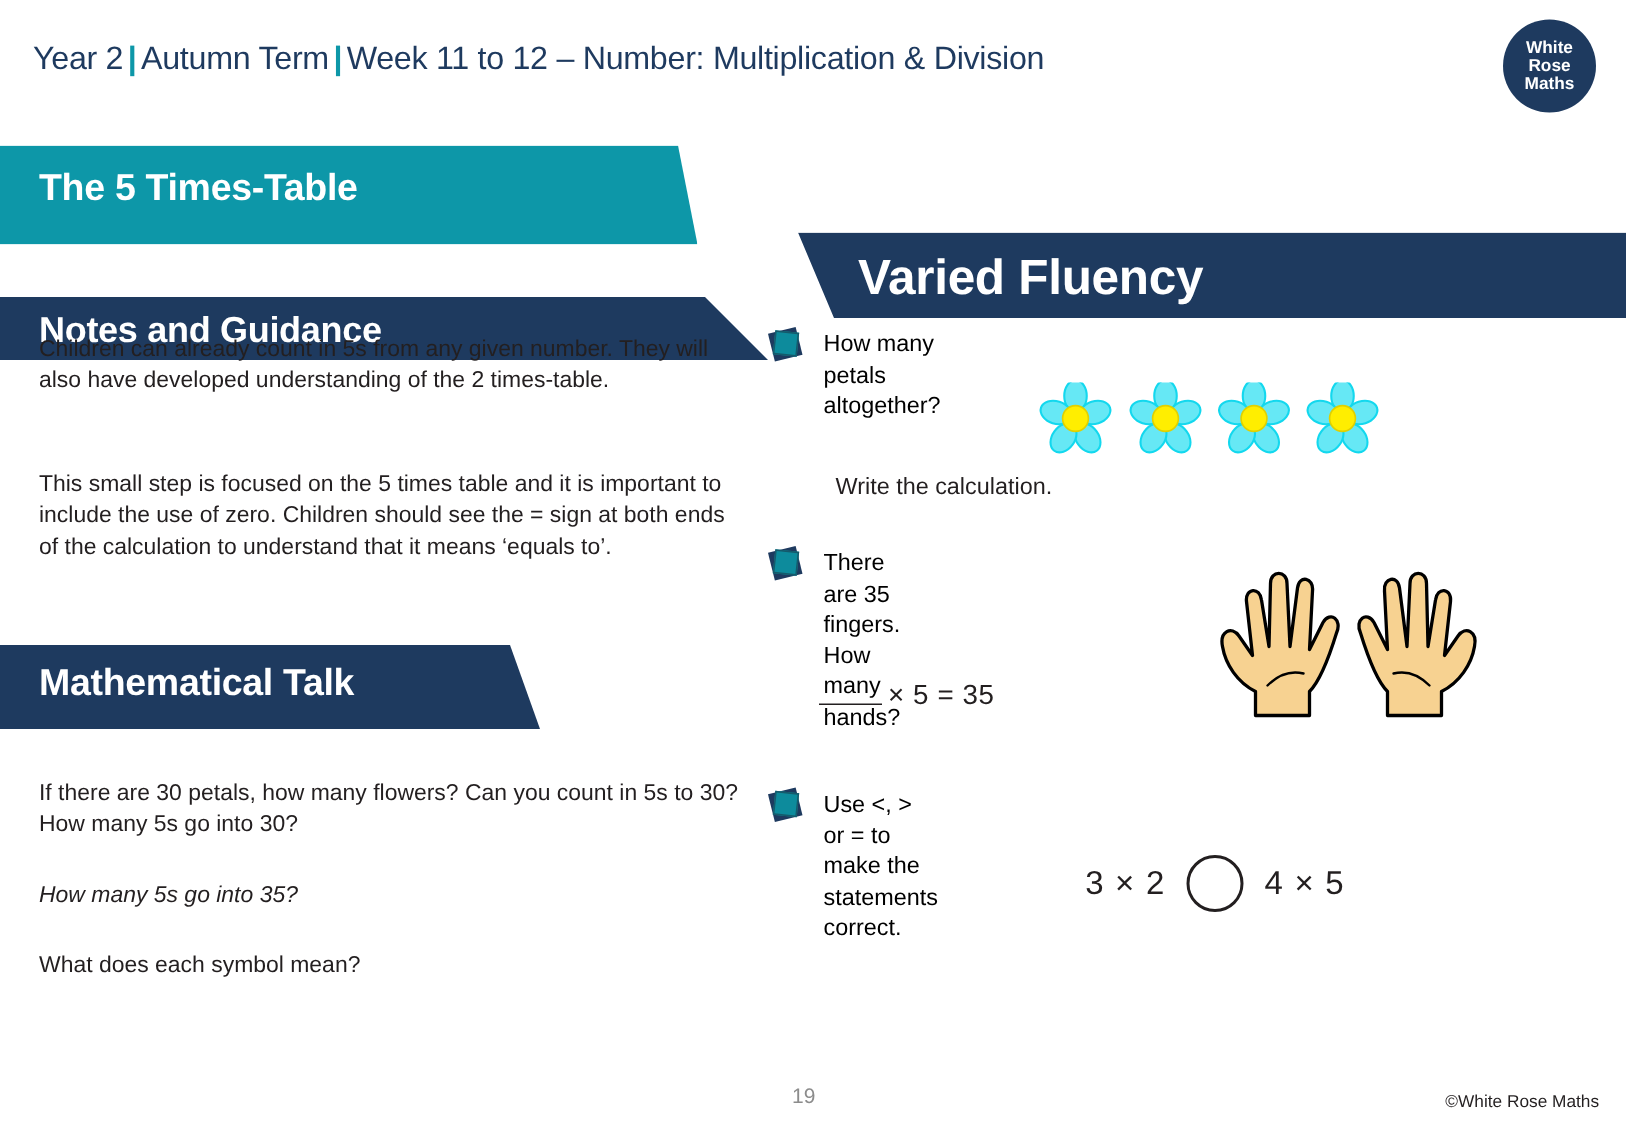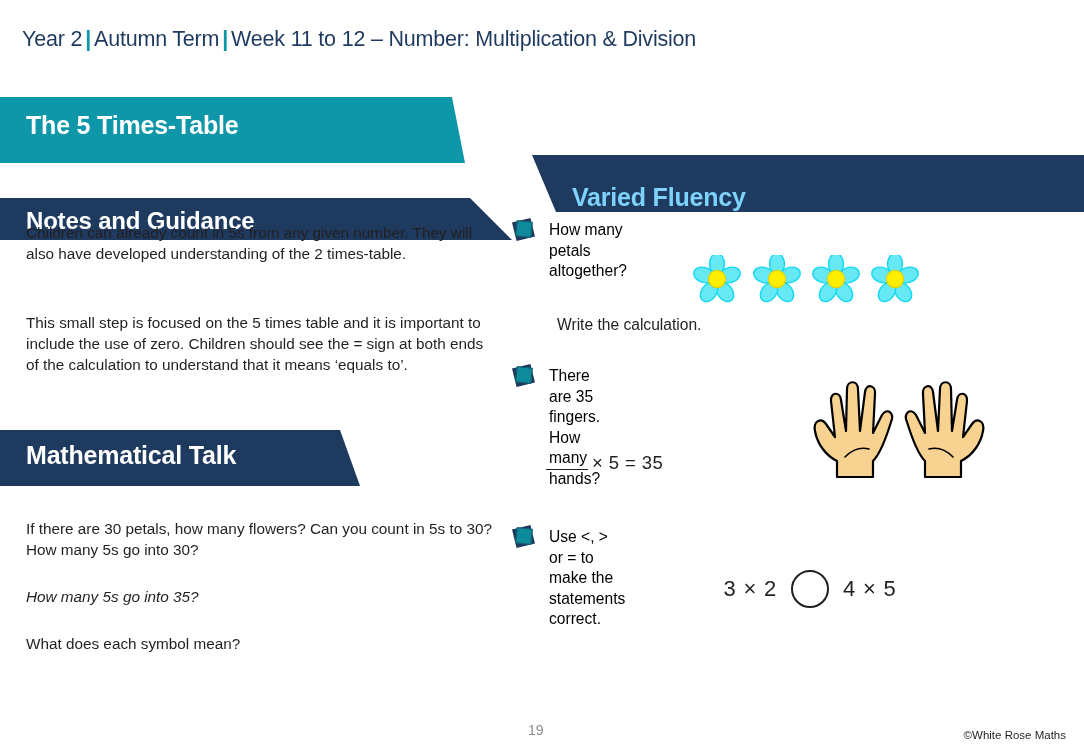--- a/index.html
+++ b/index.html
@@ -106,23 +106,23 @@
 
   #vf-banner {
     position: absolute;
     left: 500px; top: 155px;
     width: 584px; height: 57px;
     background: #1e3a5f;
     clip-path: polygon(0 0, 32px 0, 56px 100%, 584px 100%, 584px 0);
   }
   #vf-banner .btxt {
     position: absolute;
-    left: 72px; top: 28px;
-    color: #7dd3fc;
-    font-size: 25px;
+    left: 72px; top: 11px;
+    color: #ffffff;
+    font-size: 33px;
     font-weight: 700;
     letter-spacing: -0.2px;
   }
 
   
   .body-text {
     position: absolute;
     color: #231f20;
     font-size: 15.3px;
     line-height: 1.37;
@@ -250,20 +250,25 @@
   }
 </style>
 </head>
 <body>
 
 <div id="top-header">
   <div id="header-title">
     <span class="seg">Year 2</span><span class="bar">|</span><span class="seg">Autumn Term</span><span class="bar">|</span><span class="seg">Week 11 to 12 – Number: Multiplication &amp; Division</span>
   </div>
 
+  <div id="logo">
+    <div class="l1">White</div>
+    <div class="l2">Rose</div>
+    <div class="l3">Maths</div>
+  </div>
 </div>
 
 <div id="teal-banner">
   <div class="btxt">The 5 Times-Table</div>
 </div>
 
 <div id="notes-banner">
   <div class="btxt">Notes and Guidance</div>
 </div>
 

